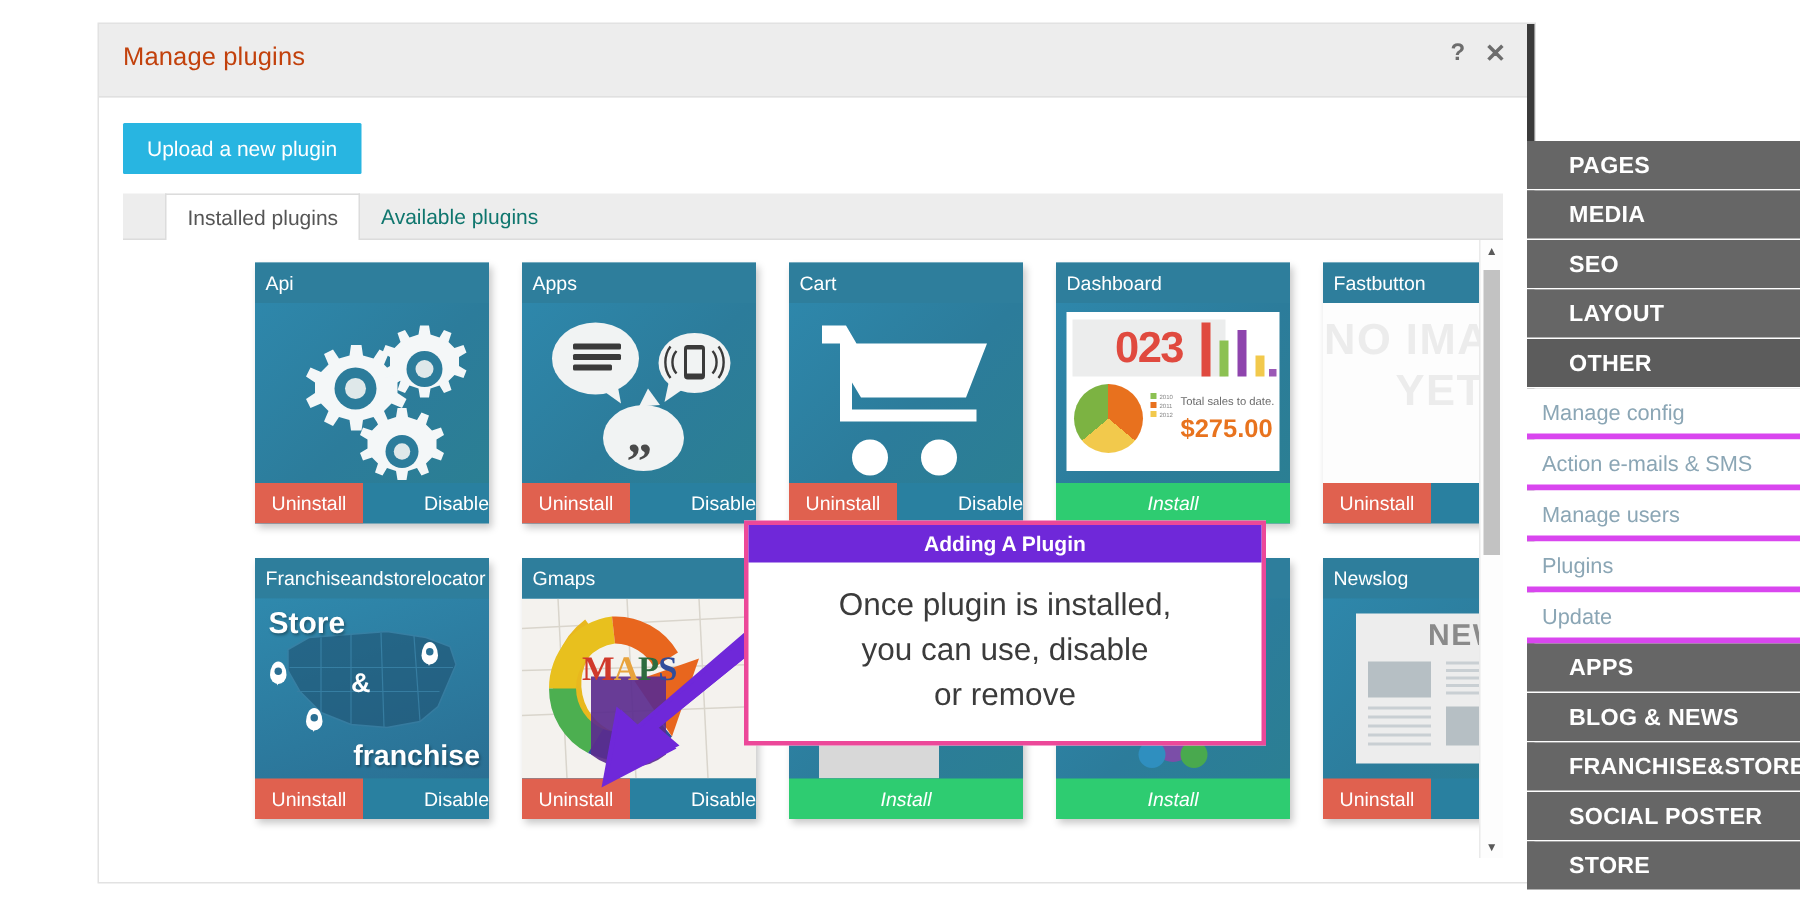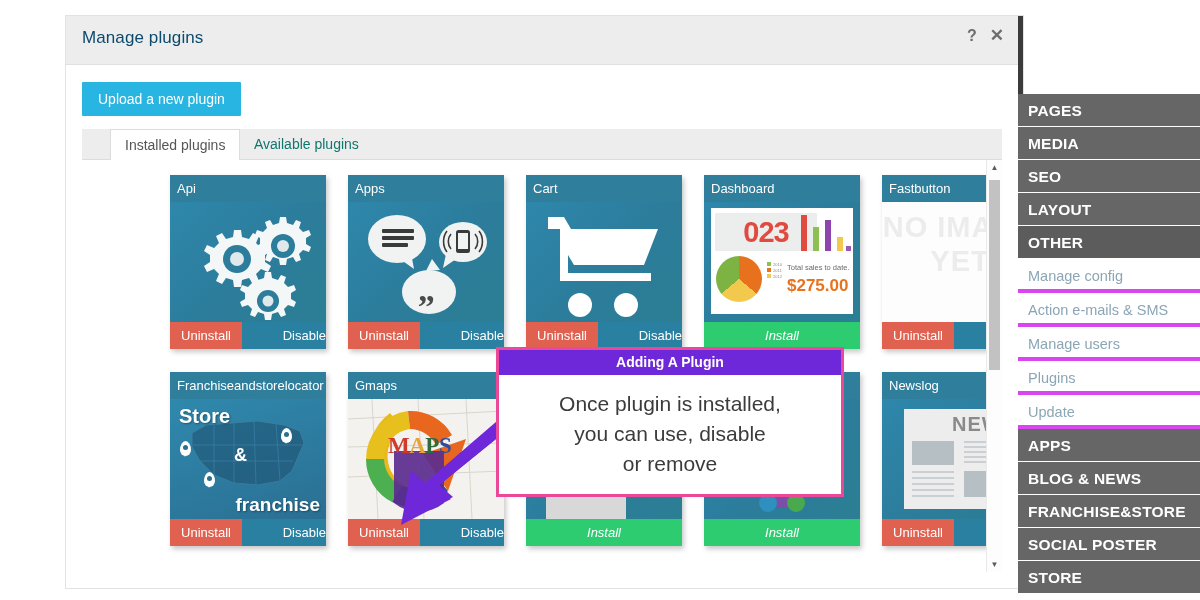--- a/index.html
+++ b/index.html
@@ -17,21 +17,21 @@
     border-right:5px solid #3b3b3b;
     box-shadow:0 0 0 1px #e2e2e2;
     overflow:hidden;
   }
   .dialog-header{
     position:absolute;left:0;top:0;width:952px;height:48px;
     background:#ededed;border-bottom:1px solid #e0e0e0;
   }
   .dialog-title{
     position:absolute;left:16px;top:12px;
-    font-size:17px;color:#0c4a6e;letter-spacing:.1px;
+    font-size:17px;color:#c2410c;letter-spacing:.1px;
   }
   .hdr-icons{position:absolute;right:14px;top:11px;display:flex;gap:13px;align-items:center;}
   .hdr-ico{
     font-size:16px;color:#6d6d6d;cursor:pointer;line-height:1;
     font-weight:bold;
   }
   .hdr-ico.close{font-size:17px;}
 
   
   .upload-btn{
@@ -190,21 +190,21 @@
     font-size:21px;line-height:30px;font-weight:300;
   }
   .arrow-svg{position:absolute;left:395px;top:415px;width:130px;height:115px;z-index:39;}
 
   
   .sidebar{
     position:absolute;right:0;top:94px;width:182px;
     font-size:0;z-index:10;
   }
   .menu-item{
-    height:33px;line-height:33px;padding-left:10px;box-sizing:border-box;
+    height:33px;line-height:33px;padding-left:28px;box-sizing:border-box;
     background:#666666;color:#ffffff;font-size:15.5px;font-weight:bold;
     border-bottom:1px solid #ffffff;cursor:pointer;letter-spacing:.2px;
     white-space:nowrap;overflow:hidden;
   }
   .menu-item.active{background:#5c5c5c;}
   .sub-item{
     height:34px;line-height:34px;padding-left:10px;box-sizing:border-box;
     background:#ffffff;color:#8ba6b5;font-size:14.5px;
     border-bottom:4px solid #d946ef;cursor:pointer;white-space:nowrap;
   }

